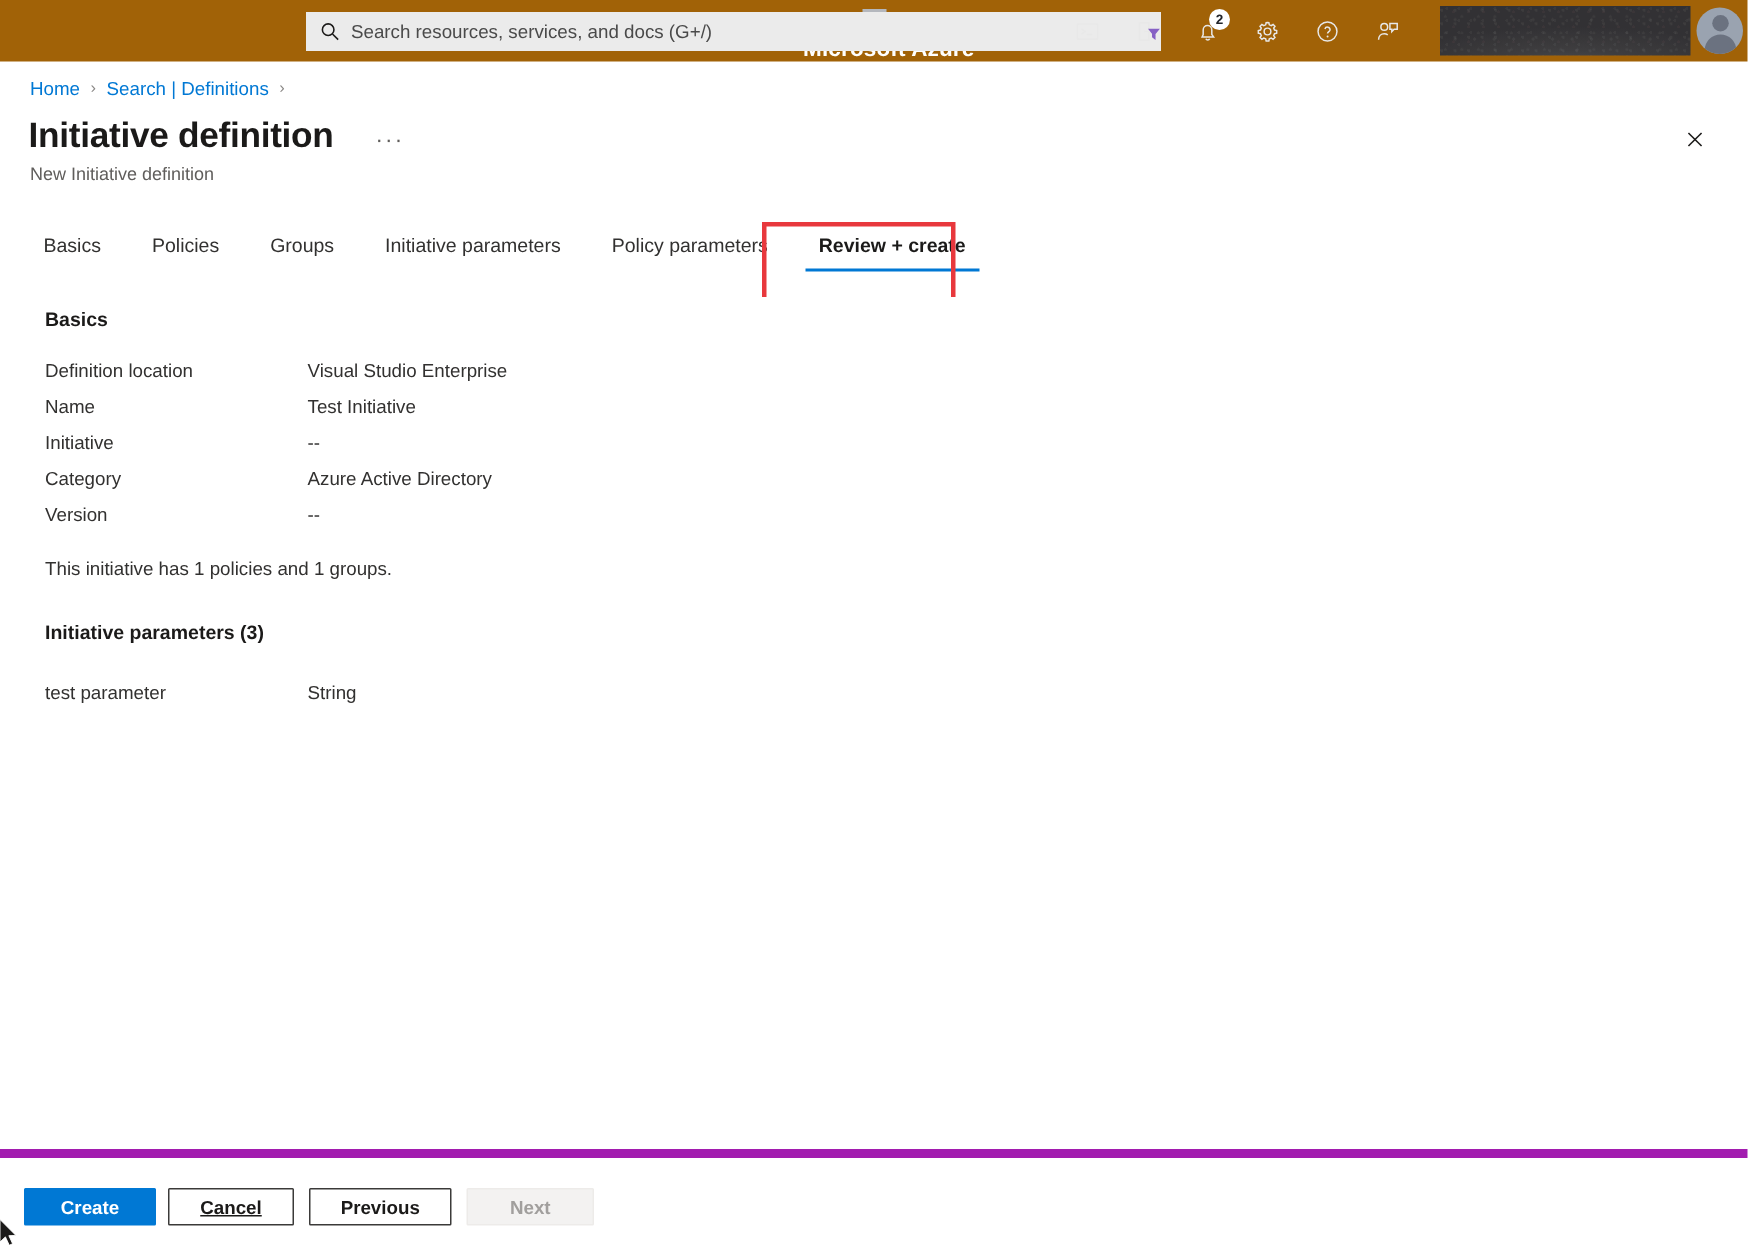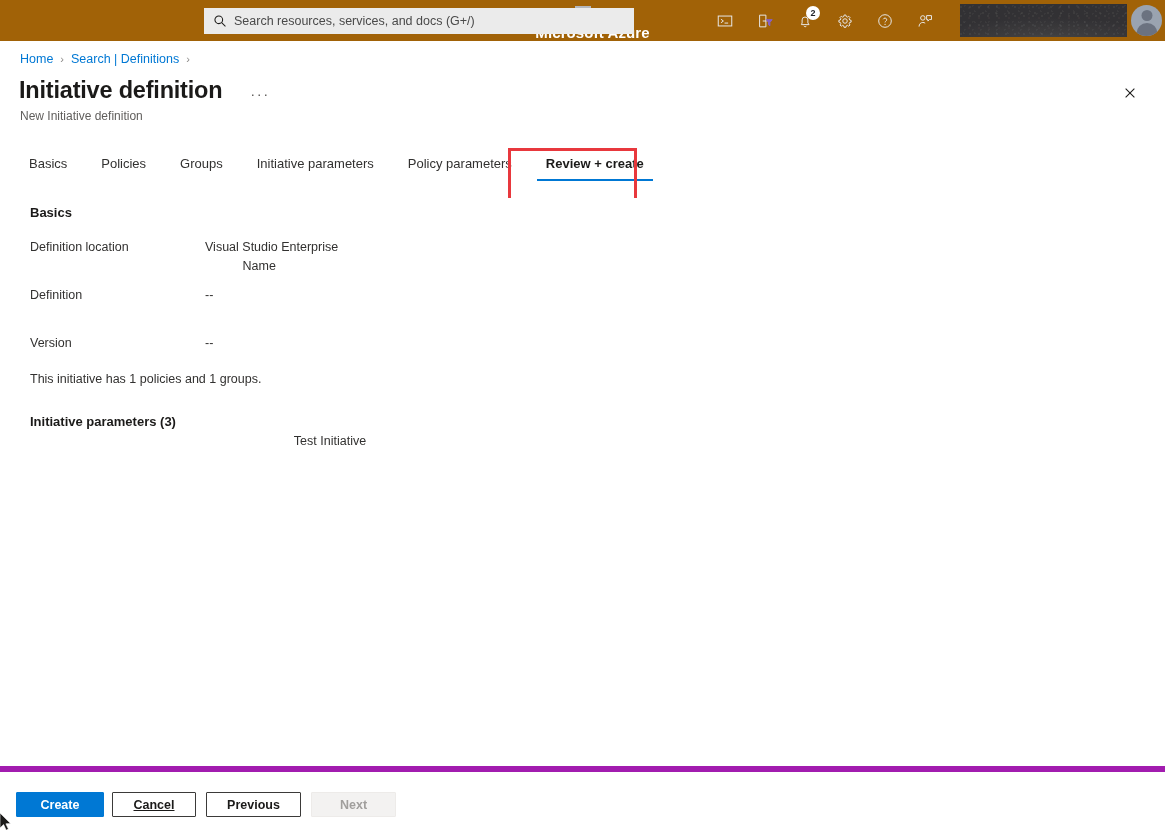--- a/index.html
+++ b/index.html
@@ -41,21 +41,21 @@
     font-size: 15px;
     font-weight: bold;
     letter-spacing: .1px;
     margin-left: 20px;
     white-space: nowrap;
     cursor: pointer;
   }
   #searchbox {
     position: absolute;
     left: 204px; top: 8px;
-    width: 430px; height: 26px;
+    width: 570px; height: 26px;
     background: #ebebeb;
     display: flex;
     align-items: center;
     padding-left: 9px;
     cursor: text;
   }
   #searchbox .srch-icon {
     width: 14px; height: 14px;
     flex: 0 0 auto;
     margin-right: 7px;
@@ -437,37 +437,45 @@
 <div id="annotation-box"></div>
 
 <div id="content">
 
   <div class="section-head" style="top:7px;">Basics</div>
 
   <div class="kv-row" style="top:37px;">
     <span class="k">Definition location</span>
     <span class="v">Visual Studio Enterprise</span>
   </div>
-  <div class="kv-row" style="top:61px;flex-direction:column;">
+  <div class="kv-row" style="top:61px;">
     <span class="k">Name</span>
     <span class="v">Test Initiative</span>
   </div>
   <div class="kv-row" style="top:85px;">
-    <span class="k">Definition</span>
+    <span class="k">Initiative</span>
     <span class="v">--</span>
+  </div>
+  <div class="kv-row" style="top:109px;">
+    <span class="k">Category</span>
+    <span class="v">Azure Active Directory</span>
   </div>
   <div class="kv-row" style="top:133px;">
     <span class="k">Version</span>
     <span class="v">--</span>
   </div>
 
   <div class="note" style="top:174px;">This initiative has 1 policies and 1 groups.</div>
 
   <div class="section-head" style="top:216px;">Initiative parameters (3)</div>
 
+  <div class="kv-row" style="top:252px;">
+    <span class="k">test parameter</span>
+    <span class="v">String</span>
+  </div>
 </div>
 
 <div id="footer">
   <div class="btn primary" style="left:16px;  width:88px;">Create</div>
   <div class="btn secondary" style="left:112px; width:84px;text-decoration:underline;">Cancel</div>
   <div class="btn secondary" style="left:206px; width:95px;">Previous</div>
   <div class="btn disabled" style="left:311px; width:85px;">Next</div>
 </div>
 
 <div id="mouse-cursor">

